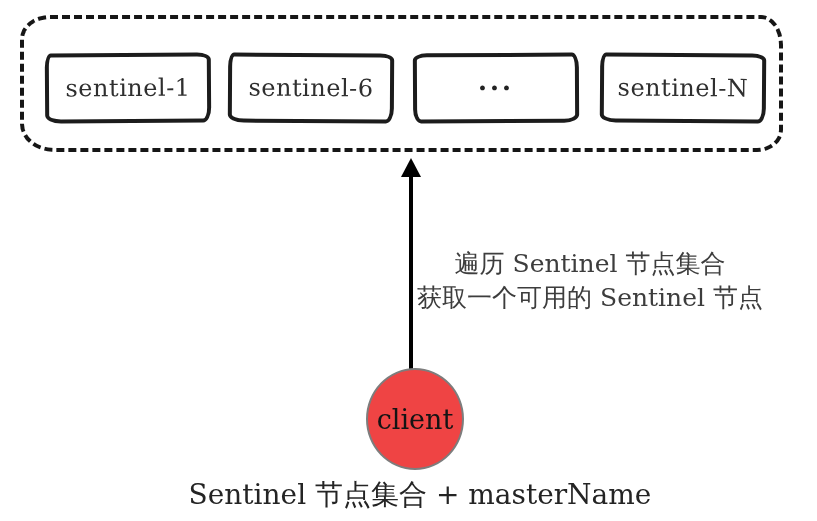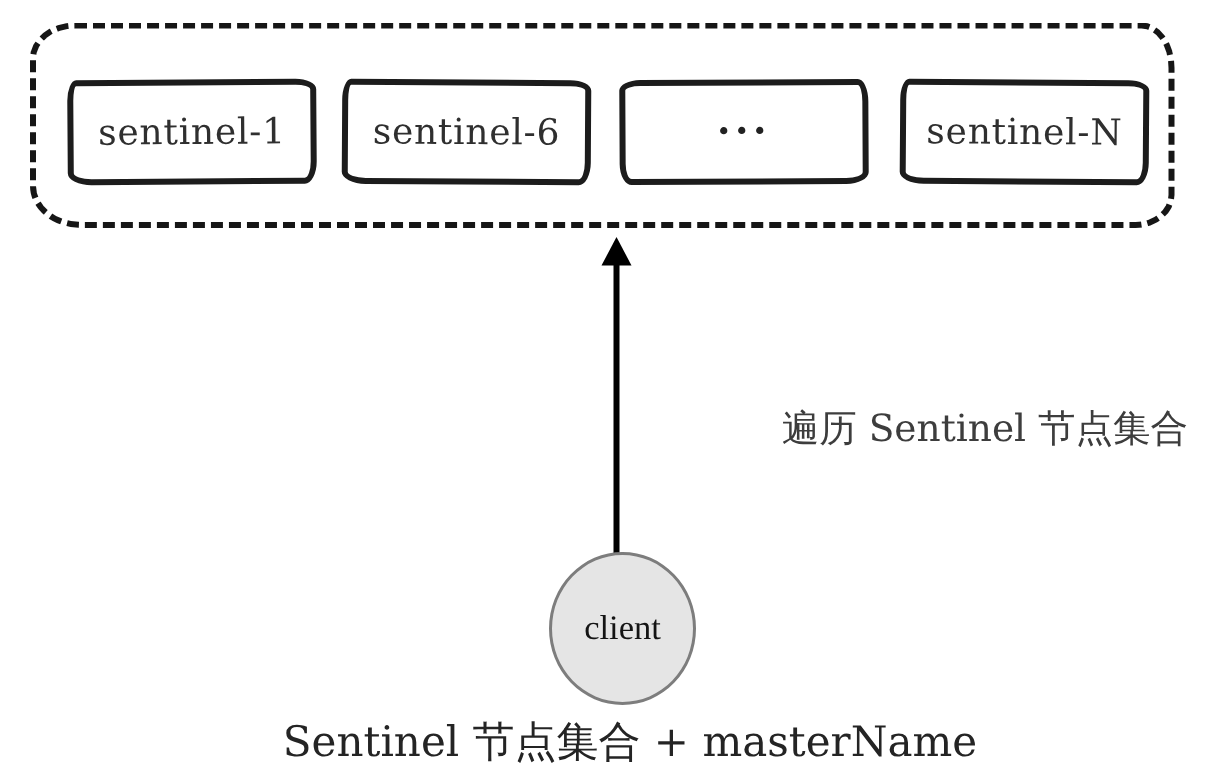--- a/index.html
+++ b/index.html
@@ -74,44 +74,42 @@
     border-right: 10px solid transparent;
     border-bottom: 19px solid #000000;
   }
 
   
   .annotation {
     position: absolute;
     left: 388px;
     top: 247px;
     width: 404px;
-    text-align: right;
+    text-align: center;
     font-size: 25px;
     line-height: 34px;
     color: #3d3d3d;
     font-family: "DejaVu Serif", "Liberation Serif", serif;
-    margin-top: 22px;
   }
 
   
   .client-node {
     position: absolute;
     left: 366px;
     top: 368px;
     width: 94px;
     height: 98px;
     border-radius: 50%;
-    background: #e5e5e5;
+    background: #ef4444;
     border: 2px solid #7d7d7d;
     display: flex;
     align-items: center;
     justify-content: center;
-    font-size: 23px;
+    font-size: 27px;
     color: #141414;
-    font-family: Liberation Serif, serif;
   }
 
   
   .caption {
     position: absolute;
     left: 20px;
     top: 476px;
     width: 800px;
     text-align: center;
     font-size: 28px;
@@ -137,20 +135,21 @@
     <div class="node-box n3">
       <span>sentinel-N</span>
     </div>
   </div>
 
   <div class="arrow-shaft"></div>
   <div class="arrow-head"></div>
 
   <div class="annotation">
     <div>遍历 Sentinel 节点集合</div>
+    <div>获取一个可用的 Sentinel 节点</div>
   </div>
 
   <div class="client-node">
     <span>client</span>
   </div>
 
   <div class="caption">Sentinel 节点集合 + masterName</div>
 
 </div>
 

